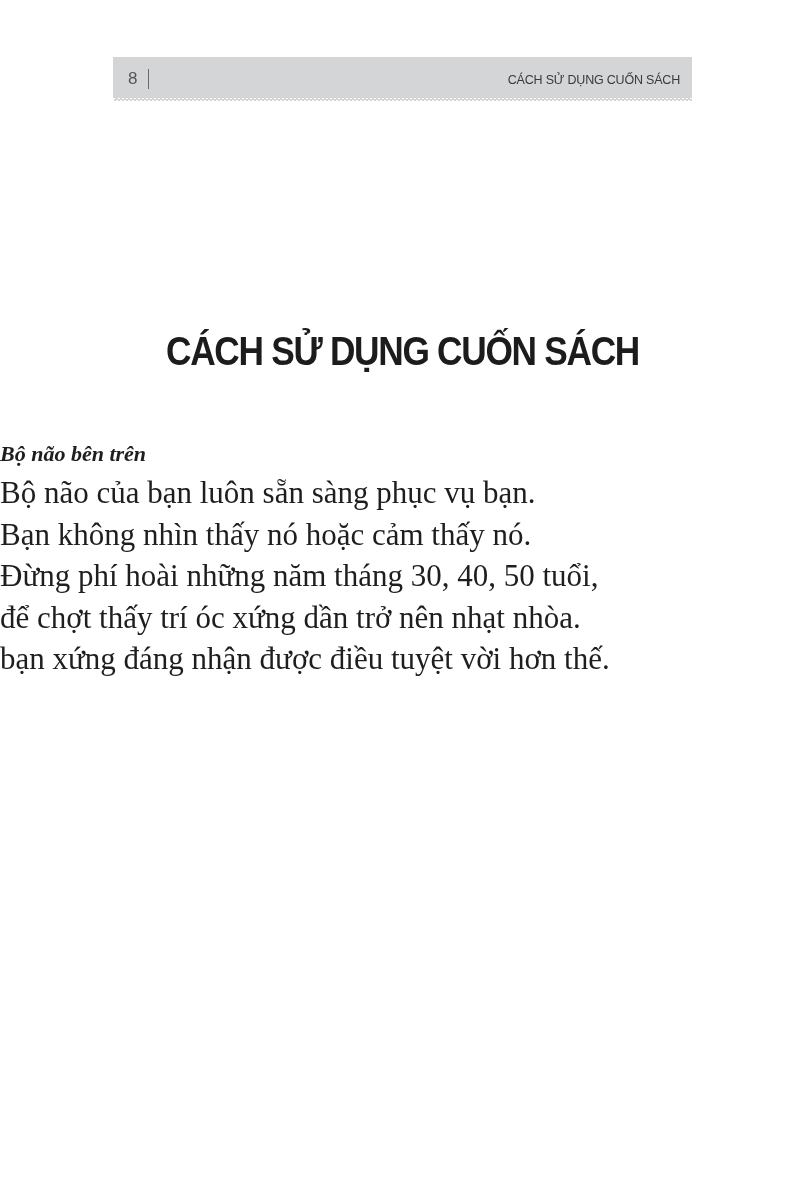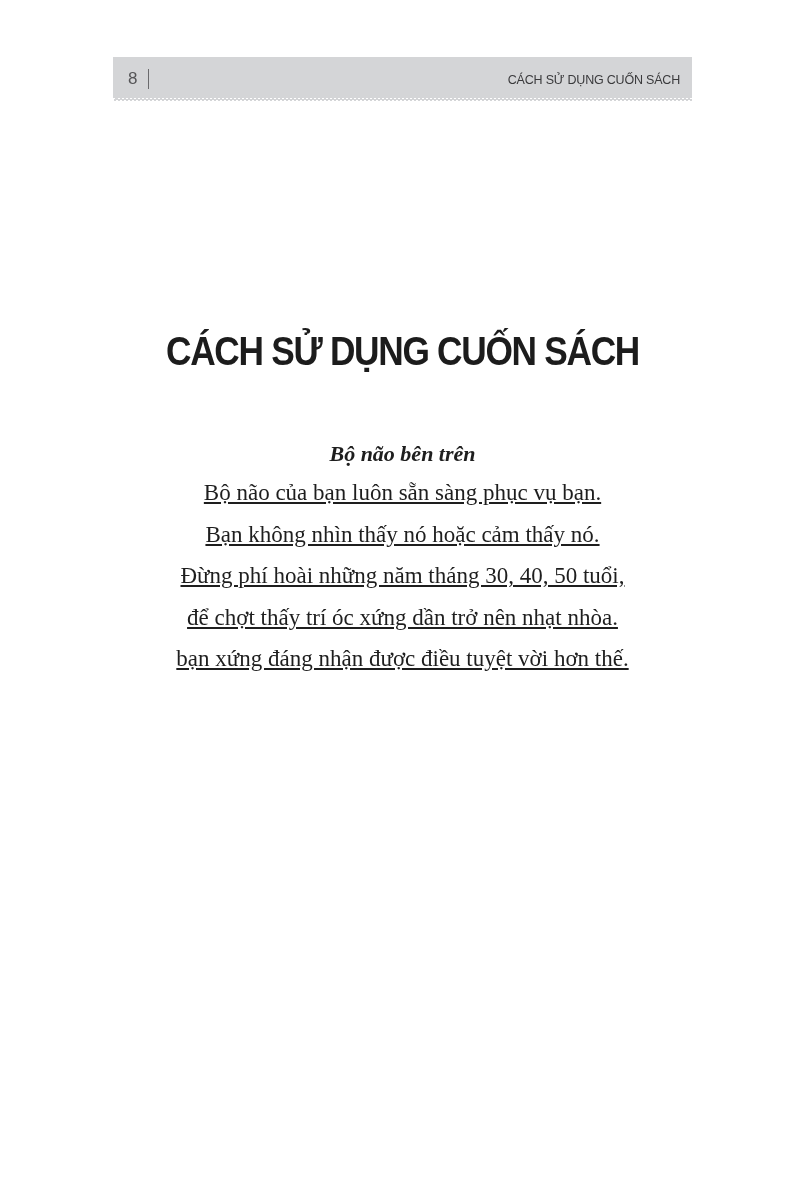--- a/index.html
+++ b/index.html
@@ -72,41 +72,40 @@
       color: #1c1c1c;
       letter-spacing: -1.5px;
       transform: scaleX(0.86);
       transform-origin: center;
     }
     .poem {
       position: absolute;
       left: 0;
       right: 0;
       top: 436px;
-      text-align: center;
+      text-align: left;
       font-family: "DejaVu Serif", "Liberation Serif", serif;
       color: #1e1e1e;
     }
     .poem-title {
       font-family: "Liberation Serif", serif;
       font-style: italic;
       font-weight: bold;
       font-size: 22px;
       line-height: 36px;
       height: 36px;
       margin: 0;
     }
     .poem-line {
       font-family: "Liberation Serif", serif;
-      font-size: 23px;
+      font-size: 31px;
       line-height: 41.6px;
       height: 41.6px;
       margin: 0;
       white-space: nowrap;
-      text-decoration: underline;
     }
   </style>
 </head>
 <body>
 
 <div class="running-header">
   <span class="page-number">8</span>
   <span class="header-divider"></span>
   <span class="running-title">CÁCH SỬ DỤNG CUỐN SÁCH</span>
 </div>

